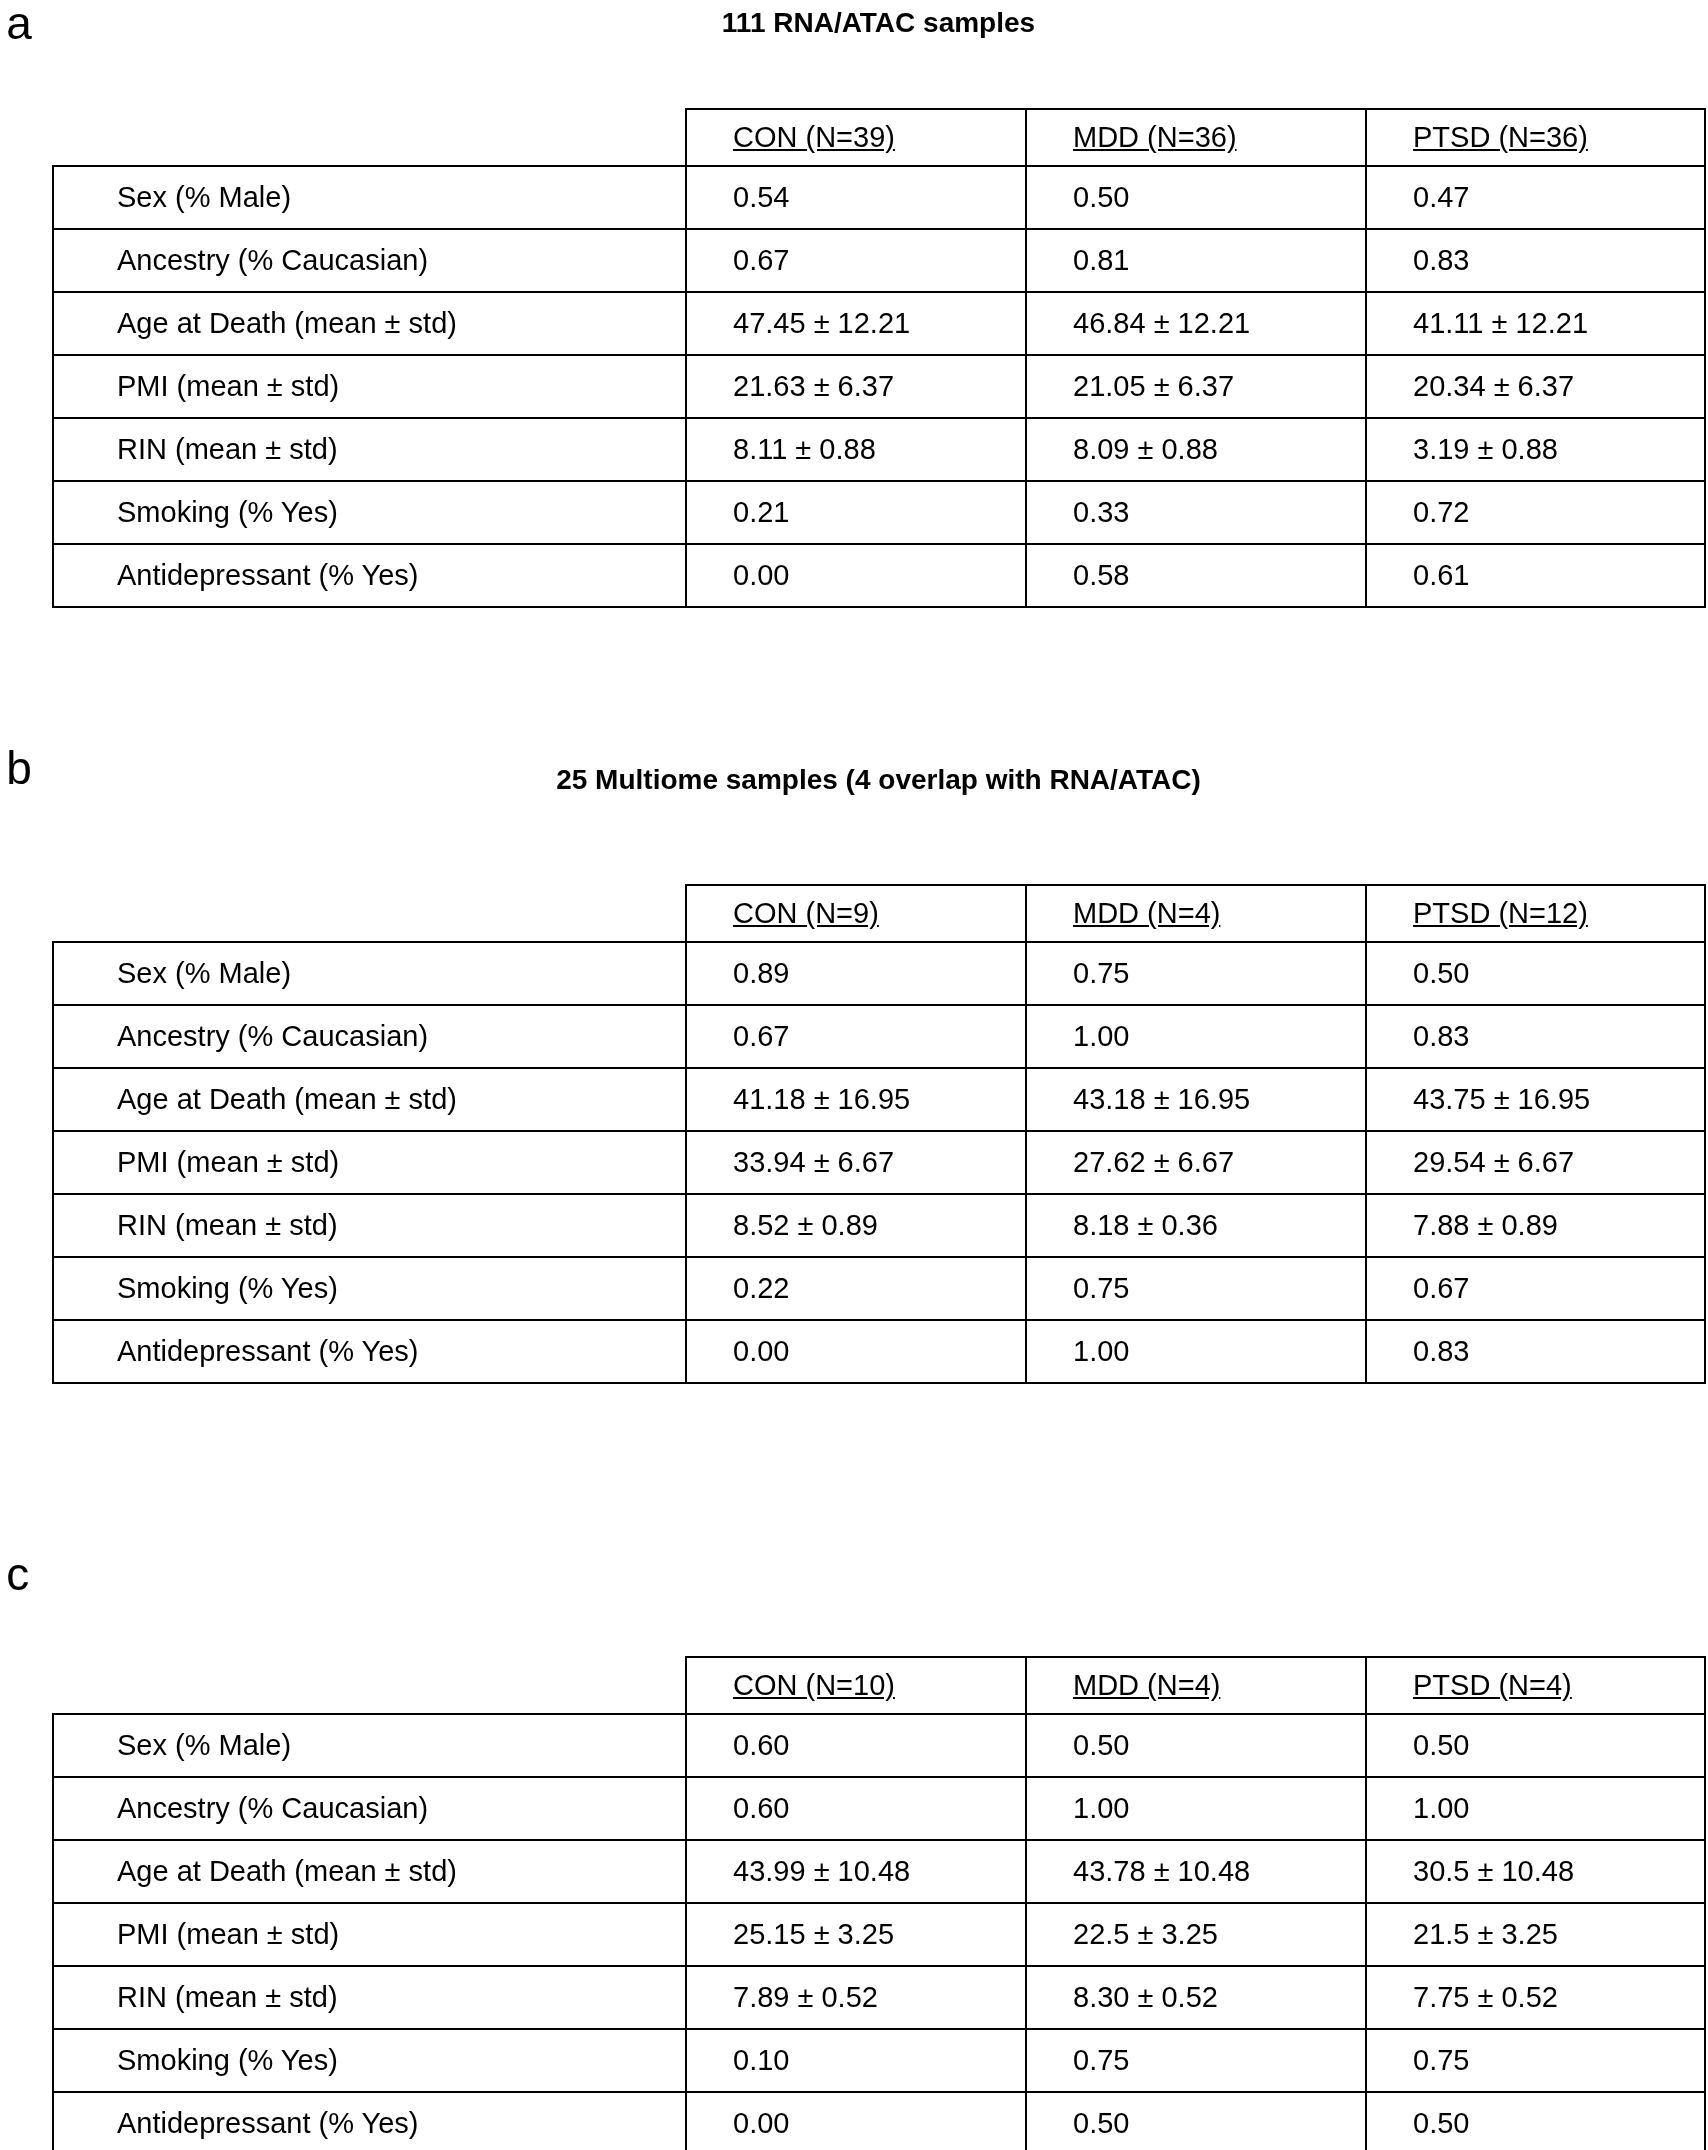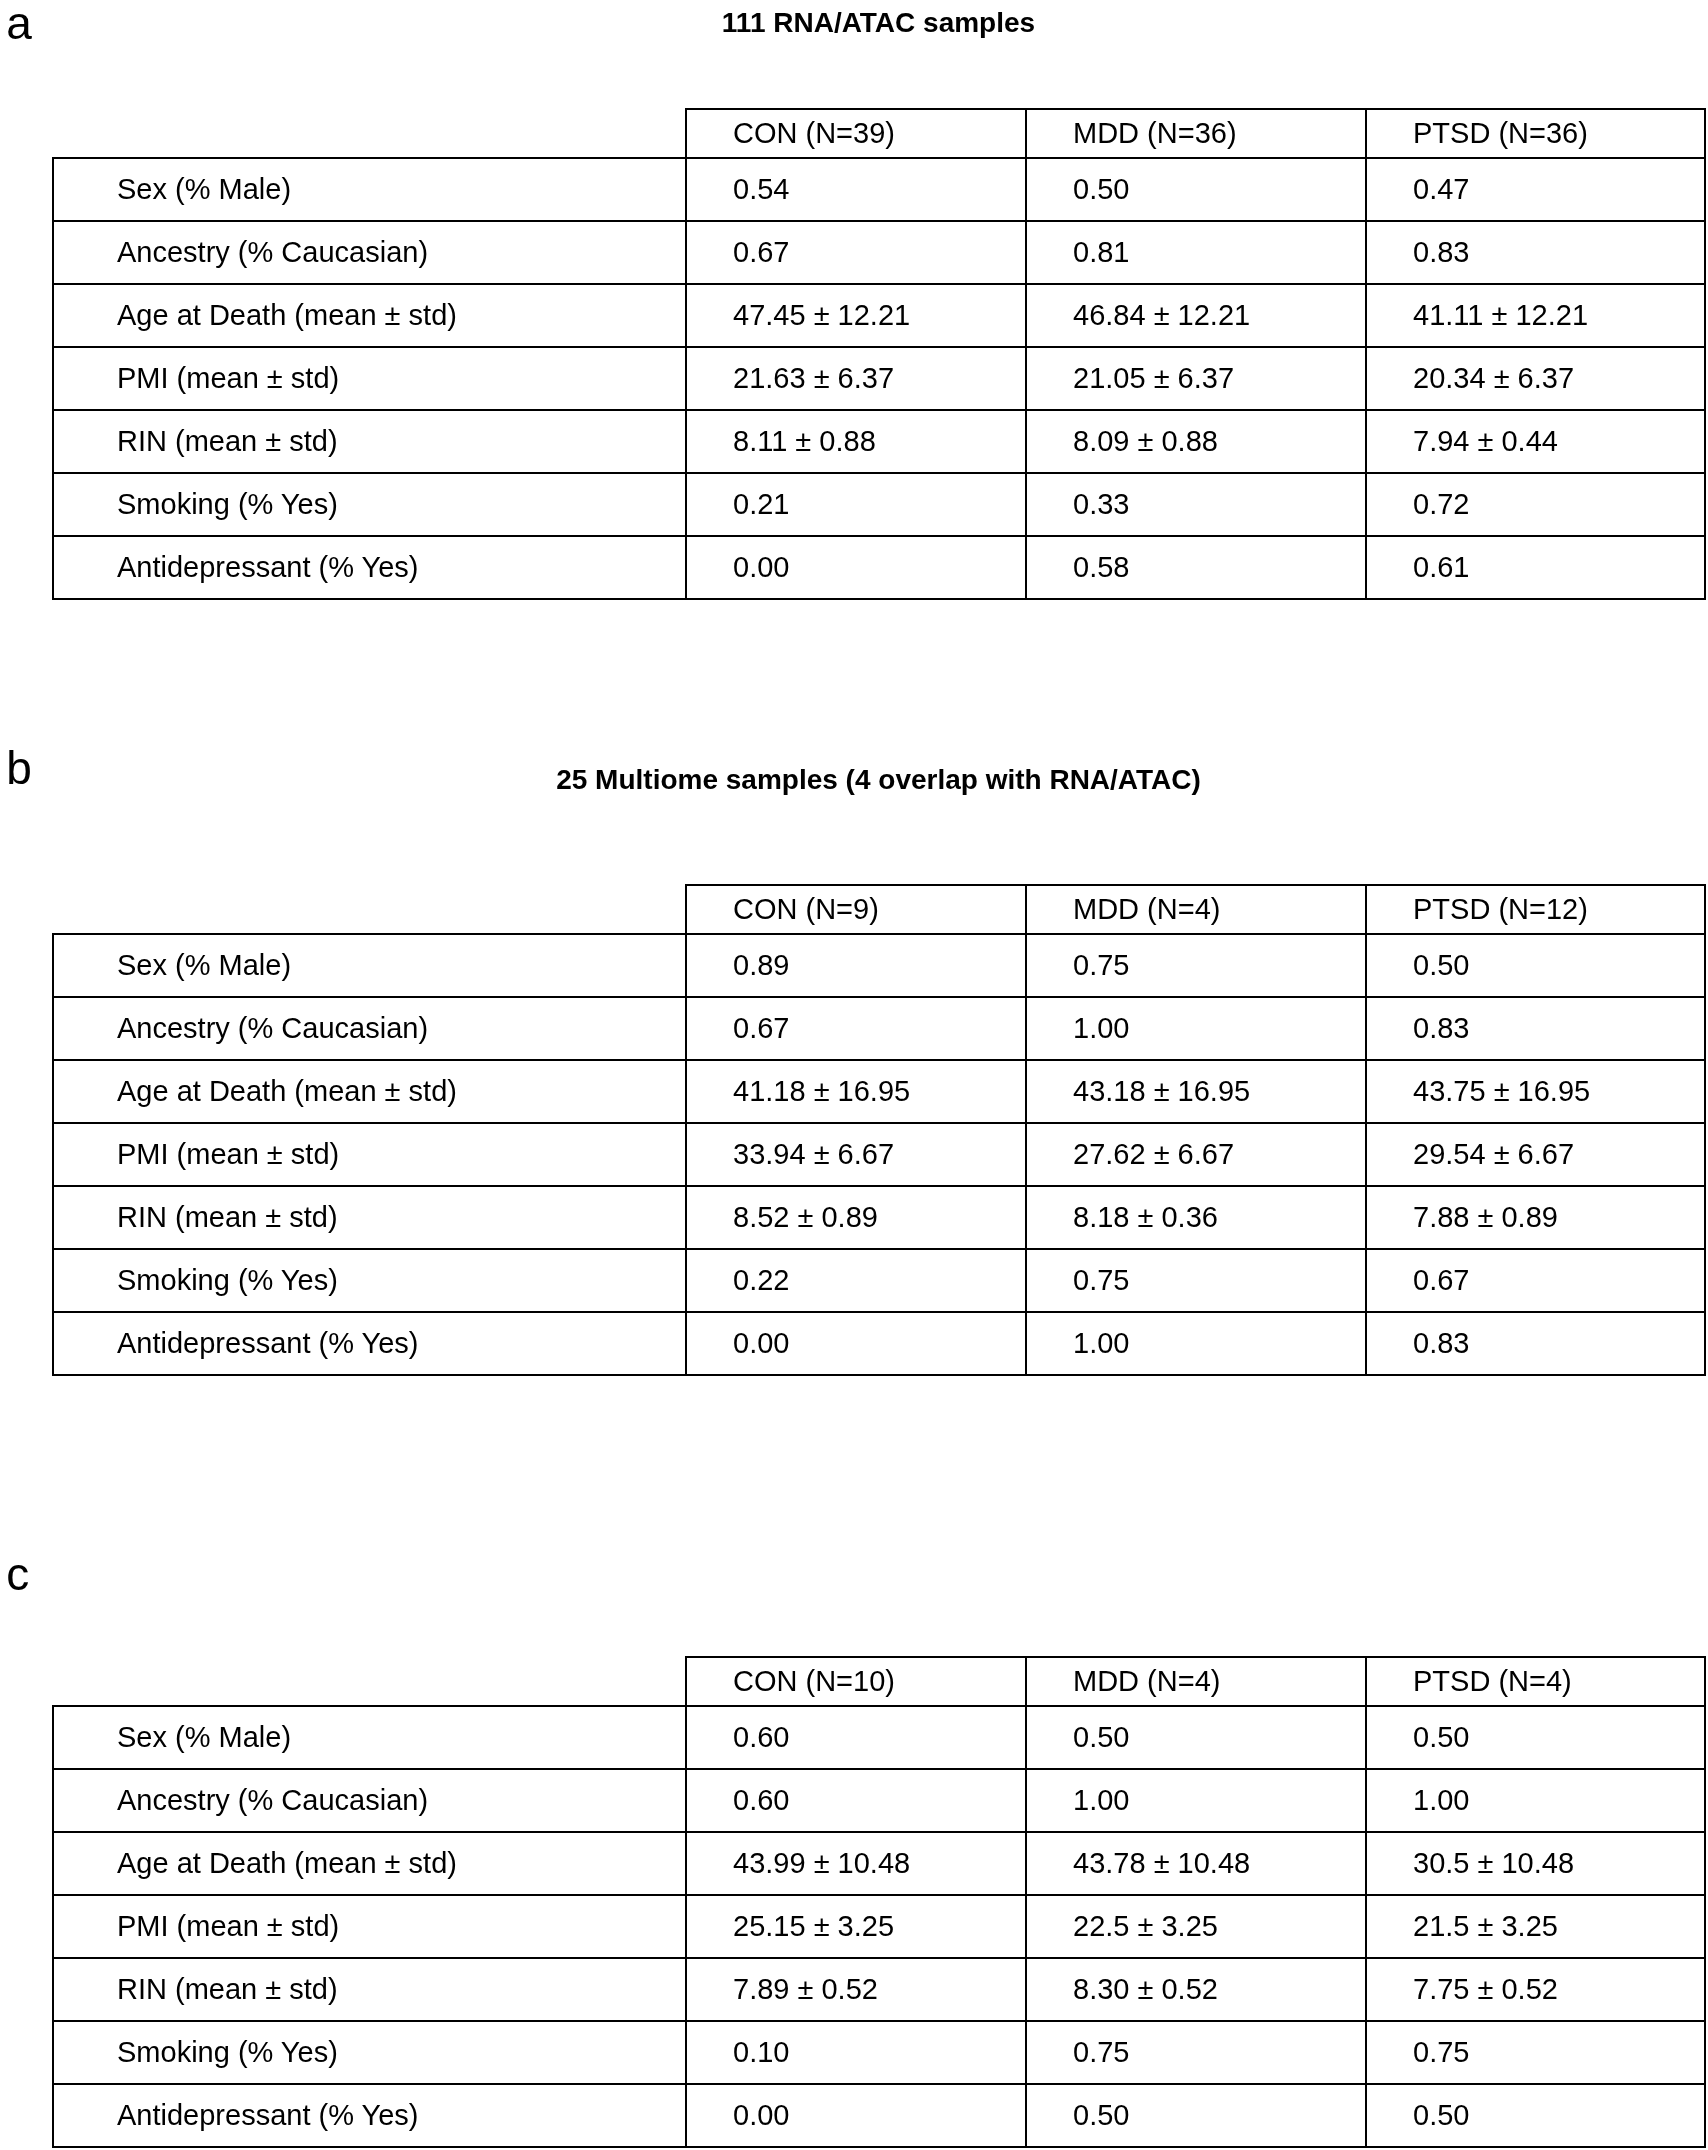--- a/index.html
+++ b/index.html
@@ -43,21 +43,21 @@
   .demo-table col.c3 { width: 339px; }
   .demo-table th, .demo-table td {
     border: 2.4px solid #000000;
     text-align: left;
     vertical-align: middle;
     font-weight: 400;
     padding: 0 4.7px 0 46px;
     white-space: nowrap;
     overflow: hidden;
   }
-  .demo-table thead th { height: 49px; }
+  .demo-table thead th { height: 57px; text-decoration: underline; }
   .demo-table tbody td { height: 63px; }
   .demo-table th.corner { border: none; background: transparent; }
   .demo-table td.row-label { padding-left: 63px; }
 </style>
 </head>
 <body>
 
 <div class="page">
 
   <div class="panel-letter" style="top:0px">a</div>
@@ -100,21 +100,21 @@
       <tr>
         <td class="row-label">PMI (mean ± std)</td>
         <td>21.63 ± 6.37</td>
         <td>21.05 ± 6.37</td>
         <td>20.34 ± 6.37</td>
       </tr>
       <tr>
         <td class="row-label">RIN (mean ± std)</td>
         <td>8.11 ± 0.88</td>
         <td>8.09 ± 0.88</td>
-        <td>7.94 ± 0.44</td>
+        <td>3.19 ± 0.88</td>
       </tr>
       <tr>
         <td class="row-label">Smoking (% Yes)</td>
         <td>0.21</td>
         <td>0.33</td>
         <td>0.72</td>
       </tr>
       <tr>
         <td class="row-label">Antidepressant (% Yes)</td>
         <td>0.00</td>

